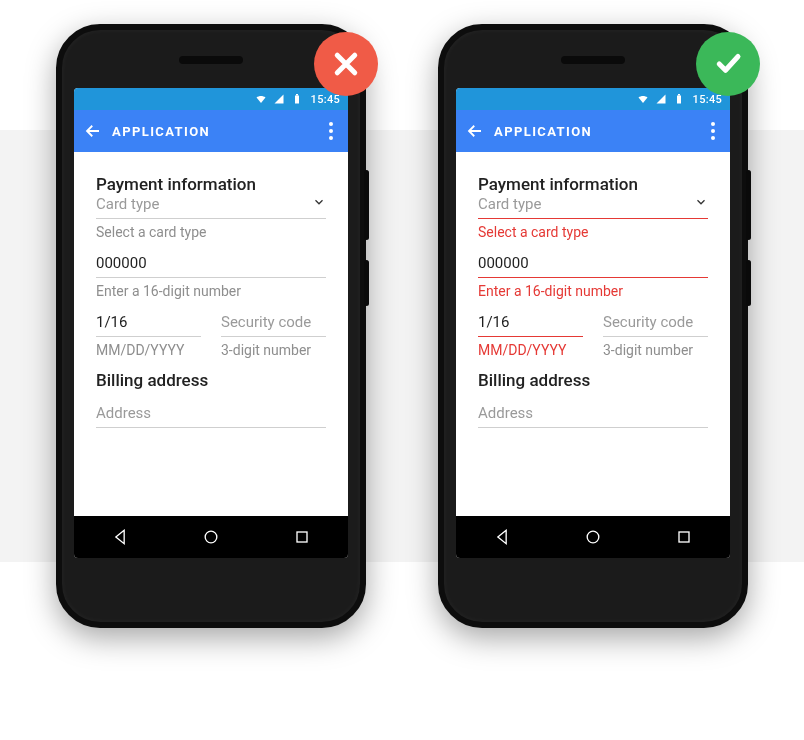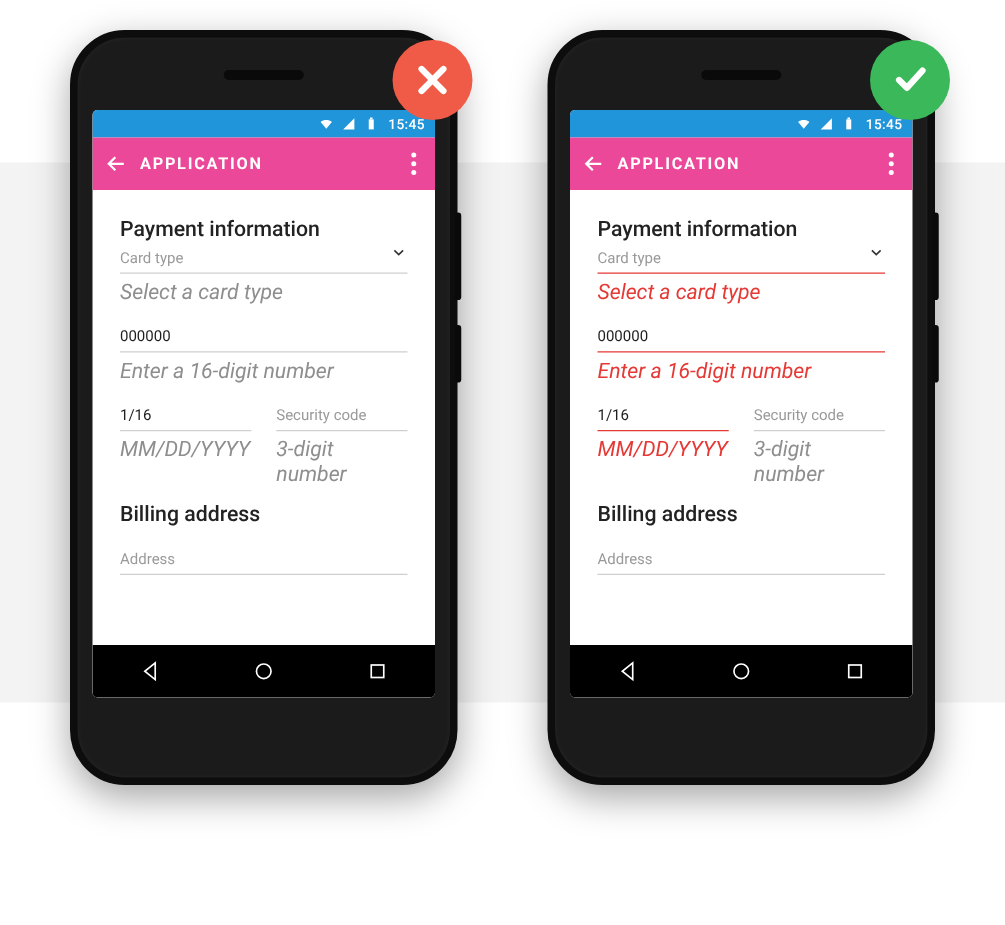--- a/index.html
+++ b/index.html
@@ -92,21 +92,21 @@
     color: #fff;
     font-size: 11px;
     letter-spacing: .3px;
   }
   .statusbar .ic { display: inline-flex; align-items: center; }
   .statusbar svg { width: 12px; height: 12px; fill: #fff; }
   .statusbar .time { margin-left: 2px; font-weight: 500; }
 
   .appbar {
     height: 42px;
-    background: #ec4899;
+    background: #3b82f6;
     display: flex;
     align-items: center;
     padding: 0 10px;
     color: #fff;
   }
   .appbar .back { width: 22px; display:flex; align-items:center; }
   .appbar .back svg { width: 18px; height: 18px; stroke:#fff; stroke-width:2.4; fill:none; }
   .appbar .title {
     flex: 1;
     font-size: 13px;
@@ -133,31 +133,30 @@
   .field { margin-bottom: 8px; }
   .field .row {
     display: flex;
     align-items: flex-end;
     border-bottom: 1px solid #cfcfcf;
     padding-bottom: 5px;
     min-height: 24px;
   }
   .field .row .val {
     flex: 1;
-    font-size: 12px;
+    font-size: 15px;
     color: #1f1f1f;
     white-space: nowrap;
   }
   .field.placeholder .row .val { color: #9a9a9a; }
   .field .row .chev svg { width:14px; height:14px; stroke:#333; stroke-width:2.2; fill:none; }
   .field .helper {
-    font-size: 17px;
+    font-size: 14px;
     color: #8e8e8e;
     padding-top: 5px;
-    font-style: italic;
   }
   .two-col { display: flex; gap: 20px; margin-top: 14px; }
   .two-col .field { flex: 1; margin-bottom: 0; }
 
   
   .field.error .row { border-bottom: 1.5px solid #e53935; }
   .field.error .helper { color: #e53935; }
 
   
   .navbar {

